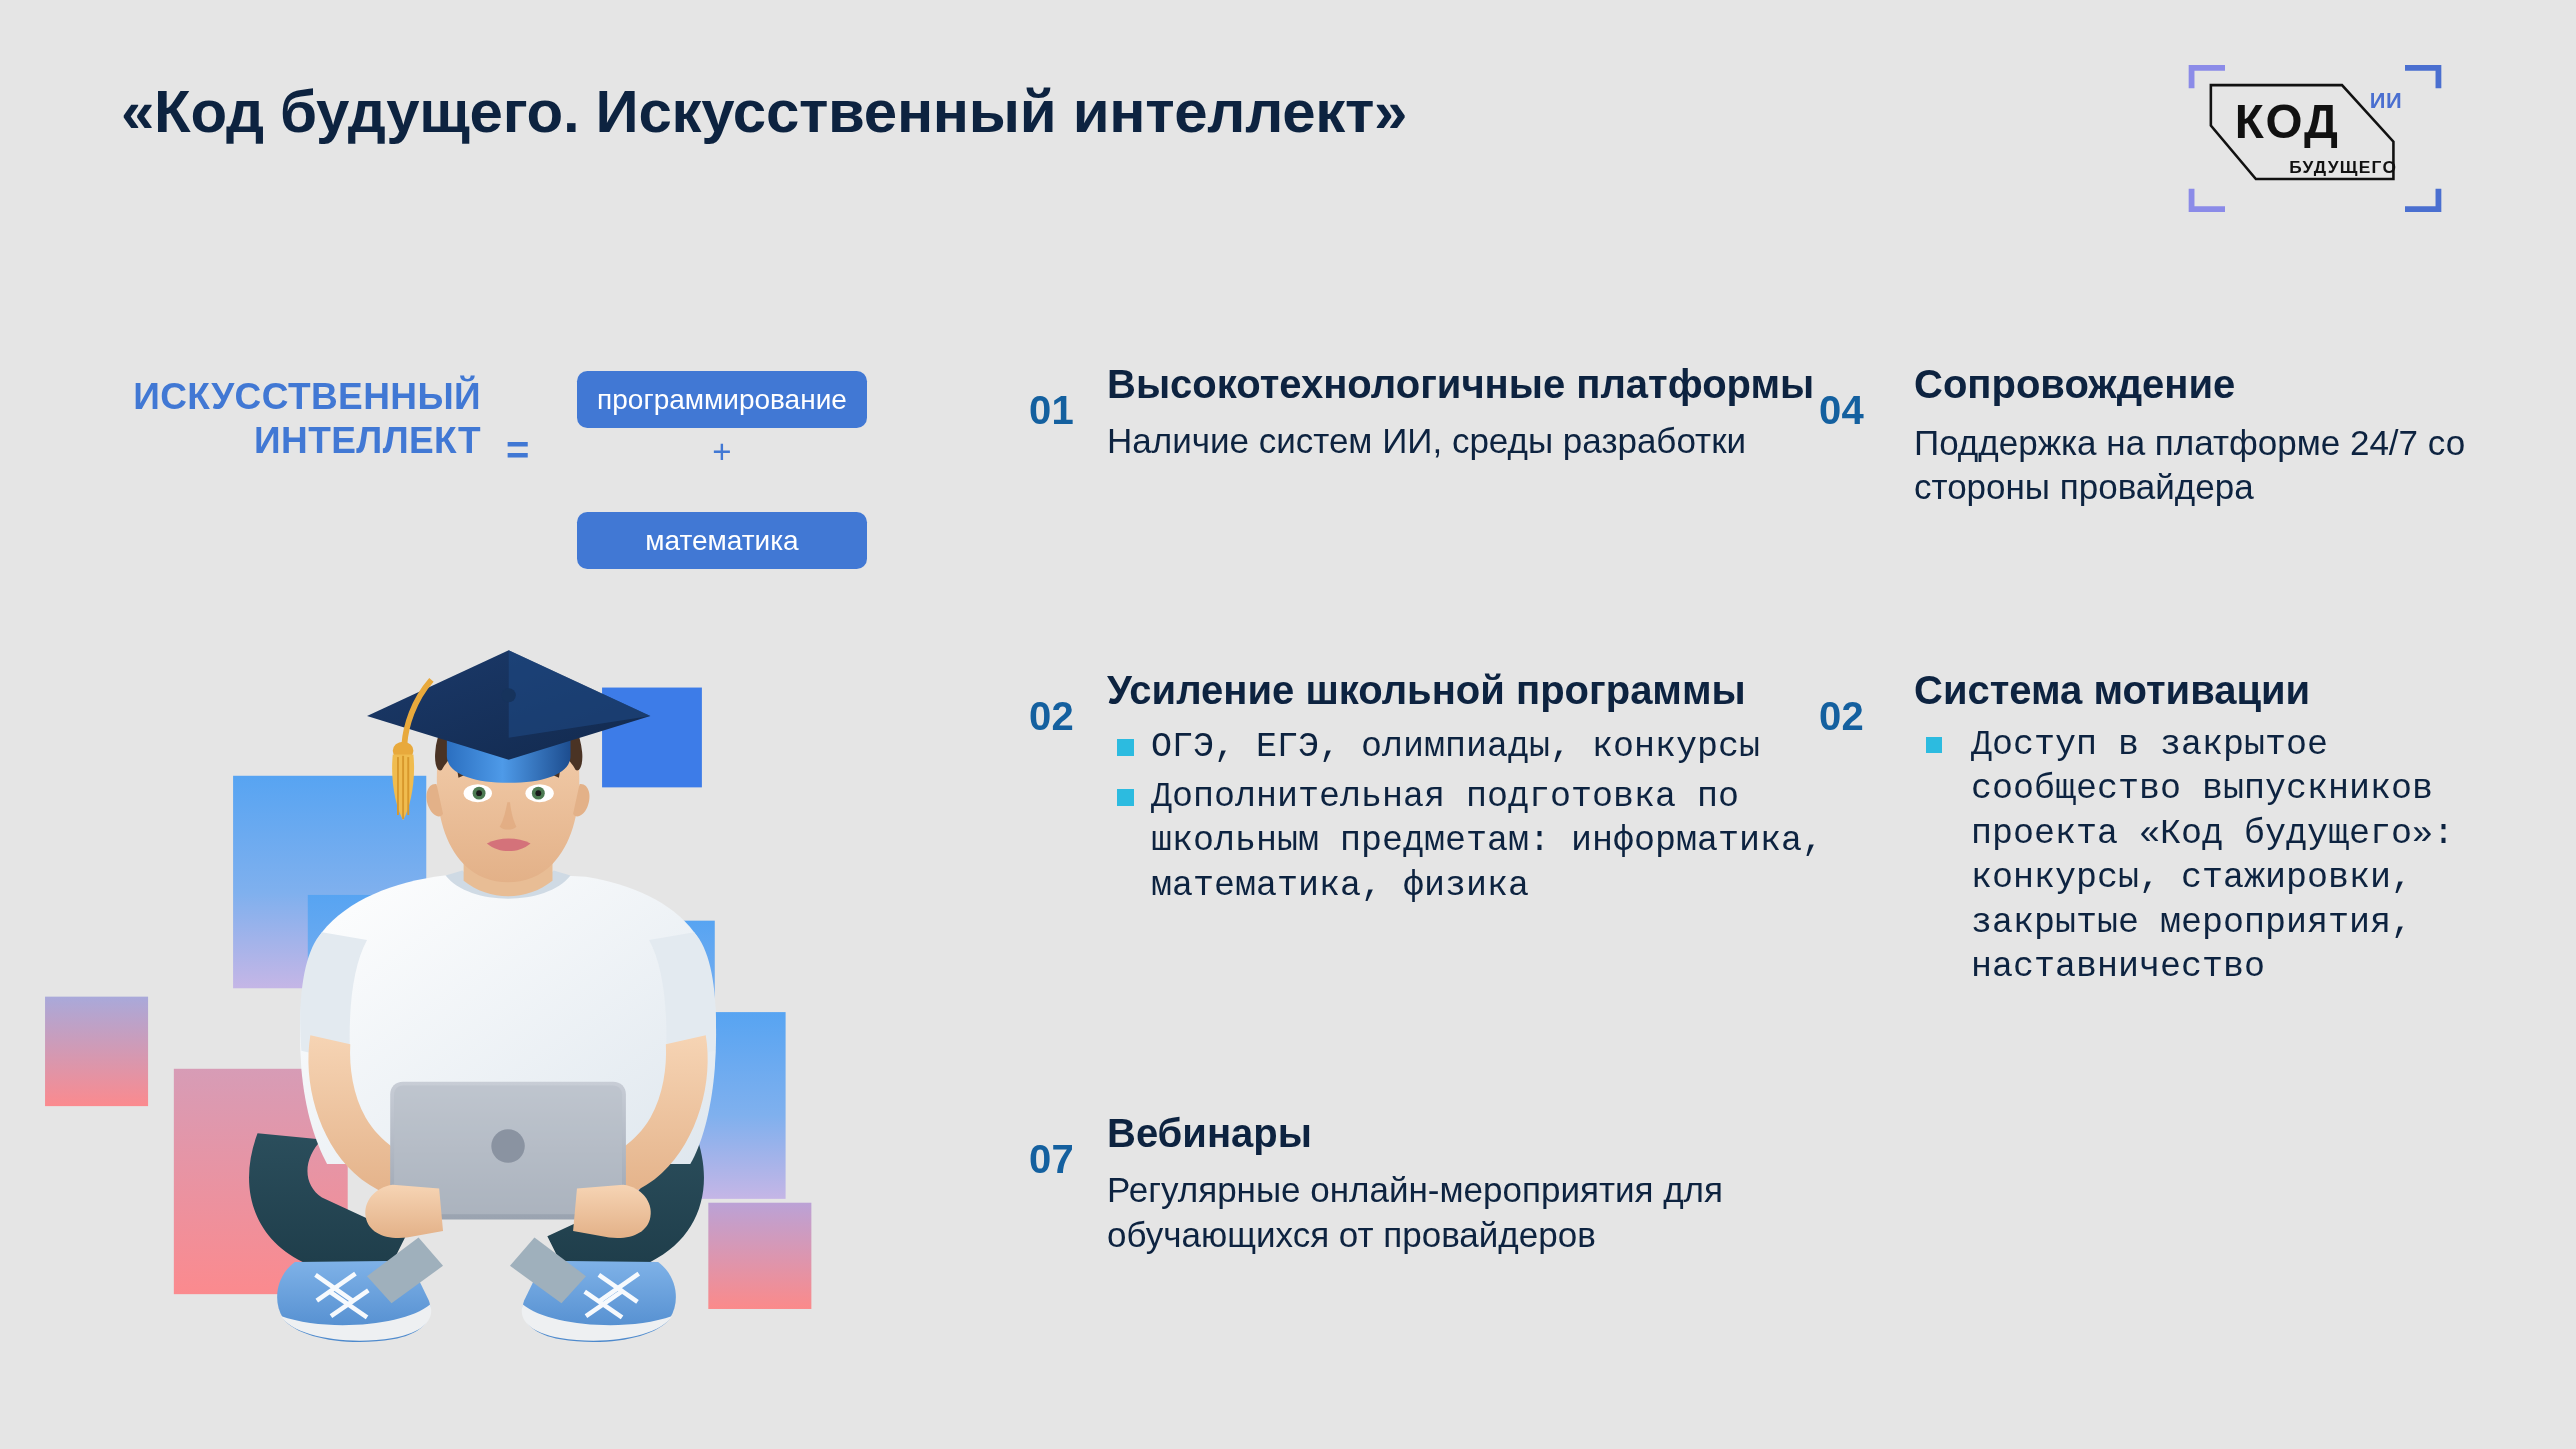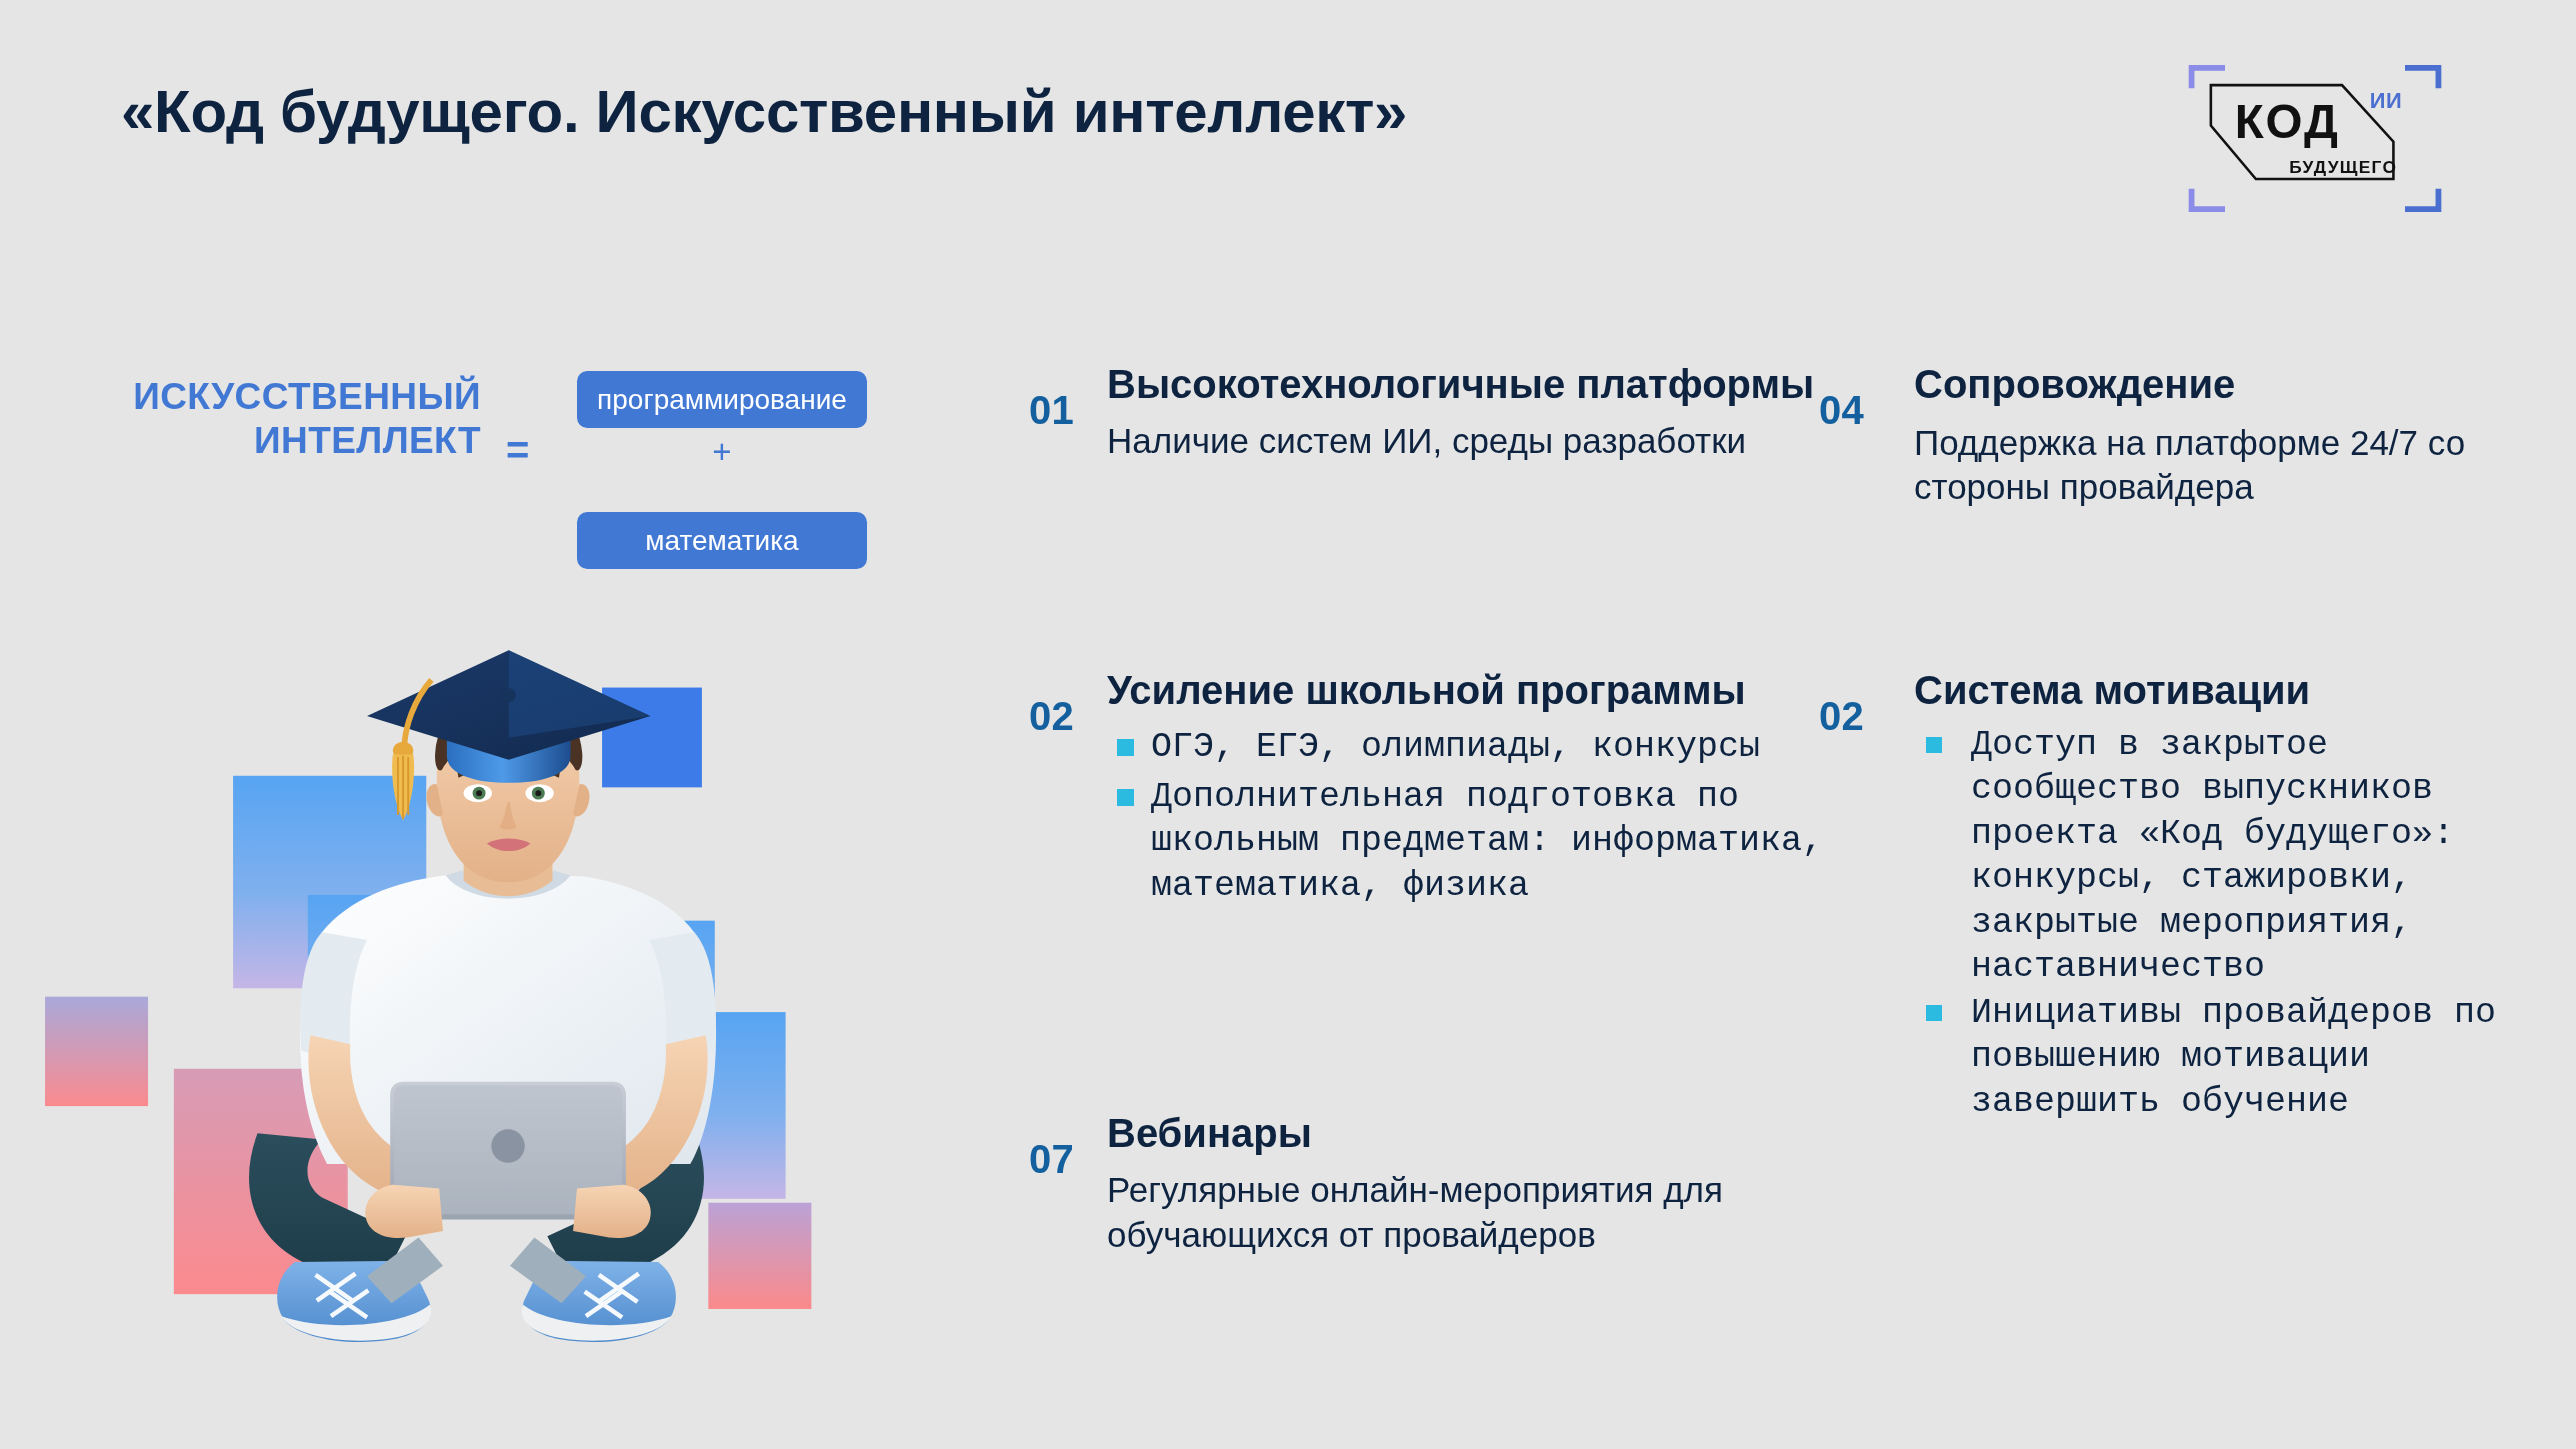--- a/index.html
+++ b/index.html
@@ -326,22 +326,18 @@
 
   <div class="item" id="item-05">
     <div class="num">02</div>
     <div class="body">
       <div class="hd">Система мотивации</div>
       <ul>
         <li>
           <span class="bullet"></span>
           <span>Доступ в закрытое сообщество выпускников проекта «Код будущего»: конкурсы, стажировки, закрытые мероприятия, наставничество</span>
         </li>
-        <li>
-          <span class="bullet"></span>
-          <span>Инициативы провайдеров по повышению мотивации завершить обучение</span>
-        </li>
       </ul>
     </div>
   </div>
 
 </div>
 
 
 </body></html>

